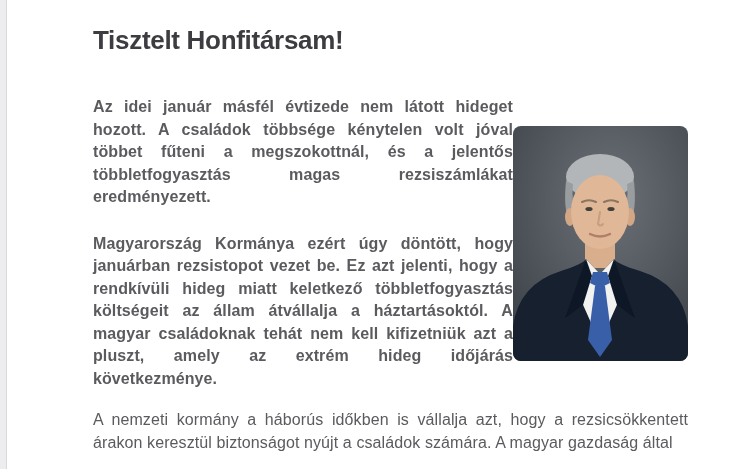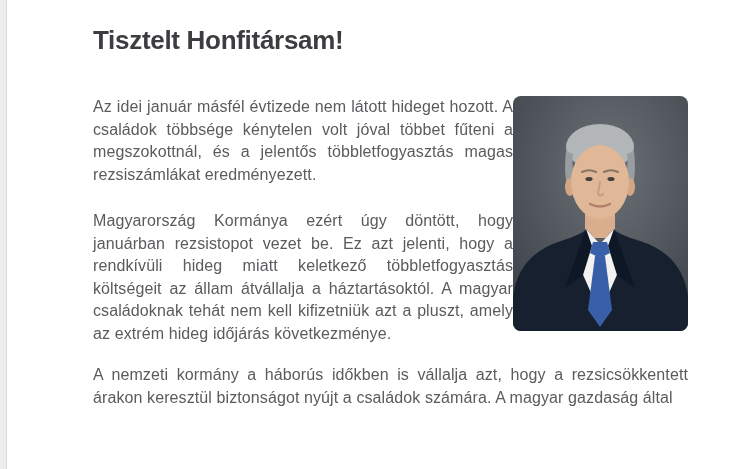--- a/index.html
+++ b/index.html
@@ -24,21 +24,22 @@
   .title {
     margin: 24px 0 0 0;
     font-size: 26px; line-height: 32px;
     font-weight: bold;
     letter-spacing: -0.3px;
     color: #3d3d41;
   }
   .columns {
     display: flex;
     margin-top: 40px;
-    align-items: flex-start;
+    align-items: center;
+    font-weight: bold;
   }
   .text-col { flex: 1 1 auto; min-width: 0; }
   p.body-par {
     margin: 0;
     font-size: 16px;
     line-height: 22.5px;
     letter-spacing: 0.1px;
     color: #5b5b5f;
     text-align: justify;
   }

